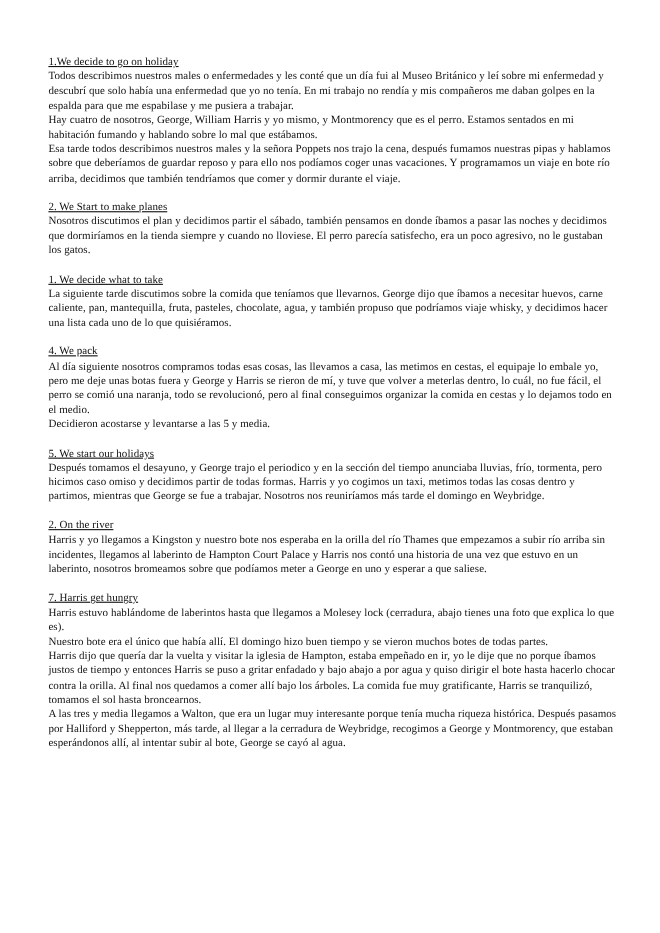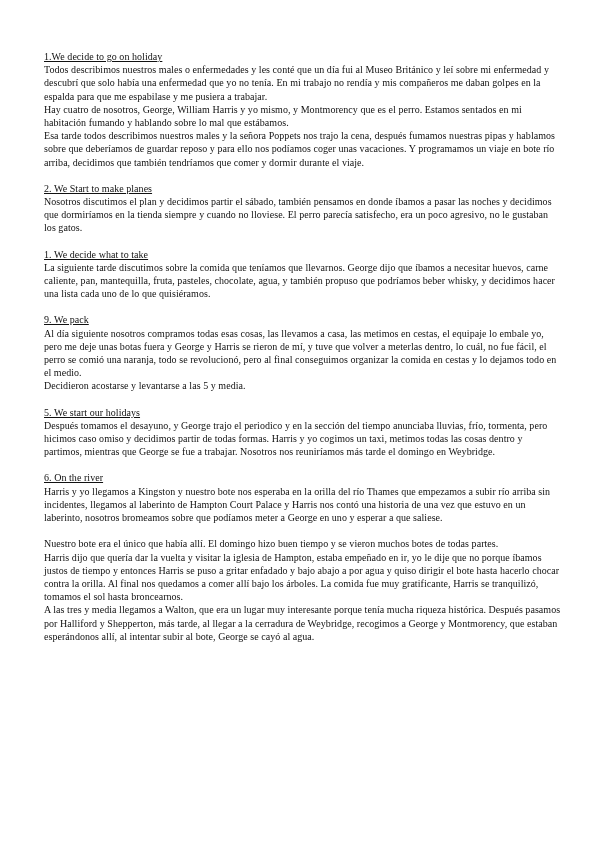--- a/index.html
+++ b/index.html
@@ -26,38 +26,40 @@
     <p class="para">Esa tarde todos describimos nuestros males y la señora Poppets nos trajo la cena, después fumamos nuestras pipas y hablamos sobre que deberíamos de guardar reposo y para ello nos podíamos coger unas vacaciones. Y programamos un viaje en bote río arriba, decidimos que también tendríamos que comer y dormir durante el viaje.</p>
   </div>
 
   <div class="section">
     <p class="heading">2. We Start to make planes</p>
     <p class="para">Nosotros discutimos el plan y decidimos partir el sábado, también pensamos en donde íbamos a pasar las noches y decidimos que dormiríamos en la tienda siempre y cuando no lloviese. El perro parecía satisfecho, era un poco agresivo, no le gustaban los gatos.</p>
   </div>
 
   <div class="section">
     <p class="heading">1. We decide what to take</p>
-    <p class="para">La siguiente tarde discutimos sobre la comida que teníamos que llevarnos. George dijo que íbamos a necesitar huevos, carne caliente, pan, mantequilla, fruta, pasteles, chocolate, agua, y también propuso que podríamos beber whisky, y decidimos hacer una lista cada uno de lo que quisiéramos.</p>
+    <p class="para">La siguiente tarde discutimos sobre la comida que teníamos que llevarnos. George dijo que íbamos a necesitar huevos, carne caliente, pan, mantequilla, fruta, pasteles, chocolate, agua, y también propuso que podríamos viaje whisky, y decidimos hacer una lista cada uno de lo que quisiéramos.</p>
   </div>
 
   <div class="section">
-    <p class="heading">9. We pack</p>
+    <p class="heading">4. We pack</p>
     <p class="para">Al día siguiente nosotros compramos todas esas cosas, las llevamos a casa, las metimos en cestas, el equipaje lo embale yo, pero me deje unas botas fuera y George y Harris se rieron de mí, y tuve que volver a meterlas dentro, lo cuál, no fue fácil, el perro se comió una naranja, todo se revolucionó, pero al final conseguimos organizar la comida en cestas y lo dejamos todo en el medio.</p>
     <p class="para">Decidieron acostarse y levantarse a las 5 y media.</p>
   </div>
 
   <div class="section">
     <p class="heading">5. We start our holidays</p>
     <p class="para">Después tomamos el desayuno, y George trajo el periodico y en la sección del tiempo anunciaba lluvias, frío, tormenta, pero hicimos caso omiso y decidimos partir de todas formas. Harris y yo cogimos un taxi, metimos todas las cosas dentro y partimos, mientras que George se fue a trabajar. Nosotros nos reuniríamos más tarde el domingo en Weybridge.</p>
   </div>
 
   <div class="section">
-    <p class="heading">6. On the river</p>
+    <p class="heading">2. On the river</p>
     <p class="para">Harris y yo llegamos a Kingston y nuestro bote nos esperaba en la orilla del río Thames que empezamos a subir río arriba sin incidentes, llegamos al laberinto de Hampton Court Palace y Harris nos contó una historia de una vez que estuvo en un laberinto, nosotros bromeamos sobre que podíamos meter a George en uno y esperar a que saliese.</p>
   </div>
 
   <div class="section">
+    <p class="heading">7. Harris get hungry</p>
+    <p class="para">Harris estuvo hablándome de laberintos hasta que llegamos a Molesey lock (cerradura, abajo tienes una foto que explica lo que es).</p>
     <p class="para">Nuestro bote era el único que había allí. El domingo hizo buen tiempo y se vieron muchos botes de todas partes.</p>
     <p class="para">Harris dijo que quería dar la vuelta y visitar la iglesia de Hampton, estaba empeñado en ir, yo le dije que no porque íbamos justos de tiempo y entonces Harris se puso a gritar enfadado y bajo abajo a por agua y quiso dirigir el bote hasta hacerlo chocar contra la orilla. Al final nos quedamos a comer allí bajo los árboles. La comida fue muy gratificante, Harris se tranquilizó, tomamos el sol hasta broncearnos.</p>
     <p class="para">A las tres y media llegamos a Walton, que era un lugar muy interesante porque tenía mucha riqueza histórica. Después pasamos por Halliford y Shepperton, más tarde, al llegar a la cerradura de Weybridge, recogimos a George y Montmorency, que estaban esperándonos allí, al intentar subir al bote, George se cayó al agua.</p>
   </div>
 
 </div>
 
 </body></html>

